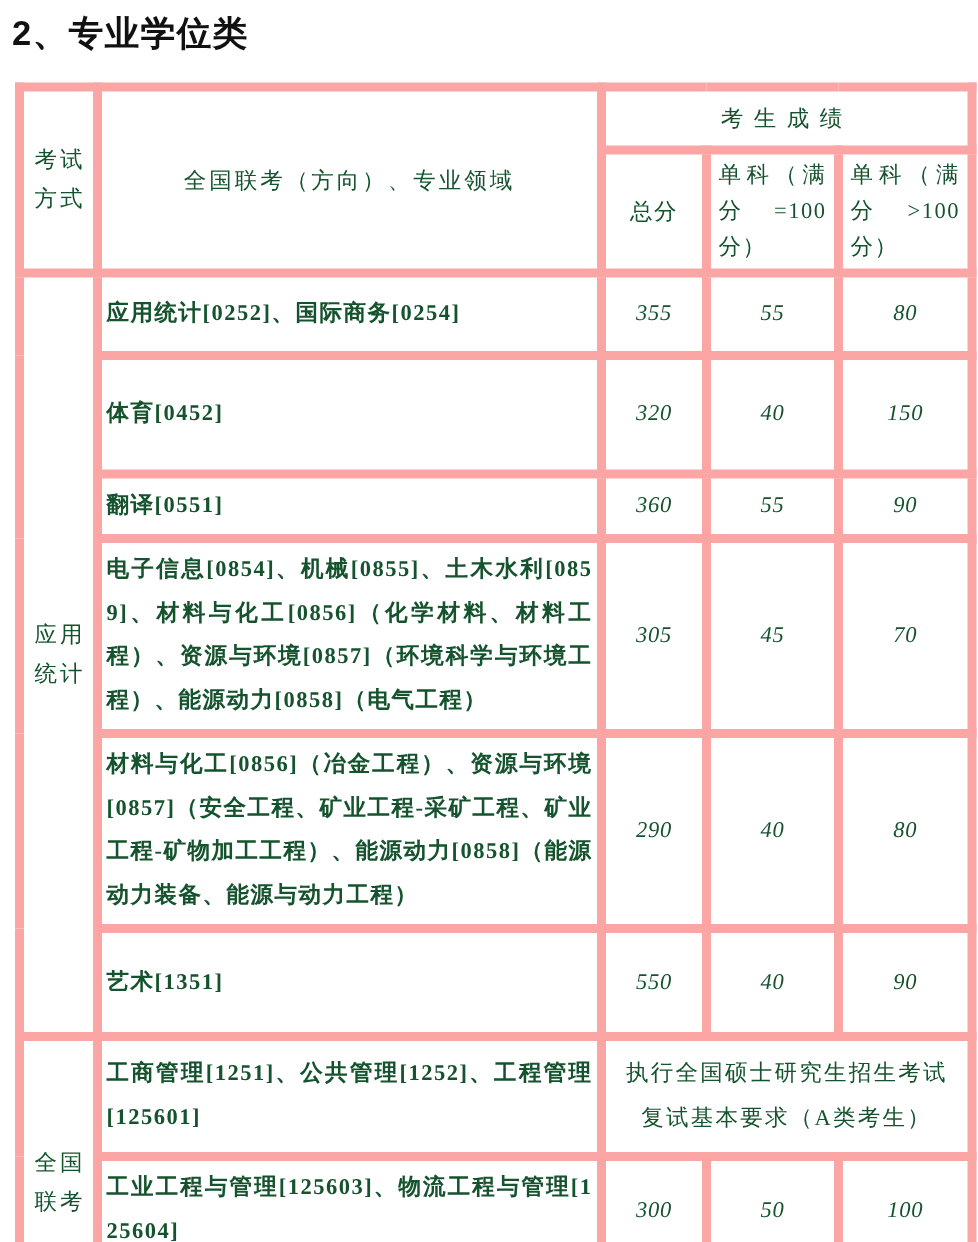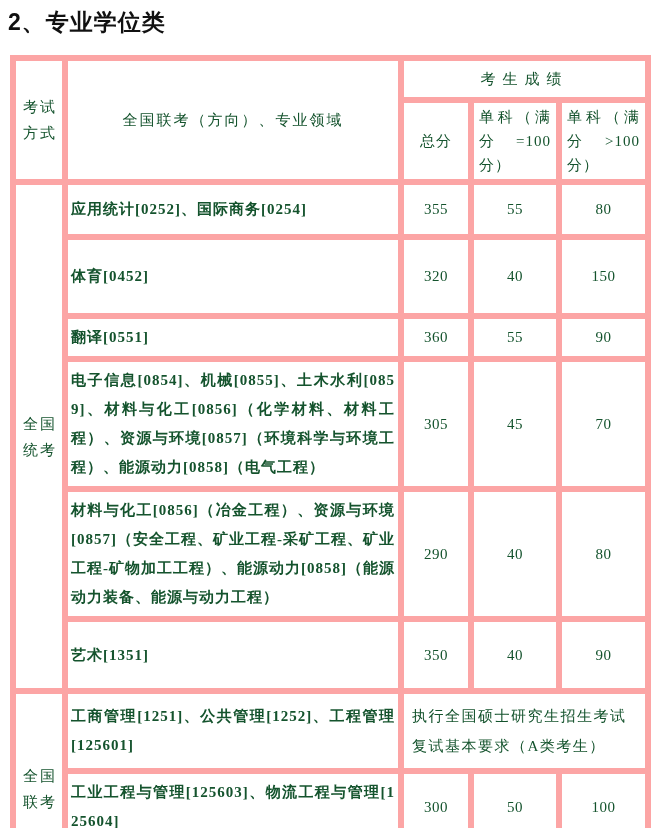--- a/index.html
+++ b/index.html
@@ -76,23 +76,23 @@
 
   td.cell-program {
     text-align: justify;
     text-justify: inter-character;
     padding: 4px 3px 4px 3px;
     line-height: 29px;
     letter-spacing: 1px;
     word-break: break-all;
     font-weight: bold;
   }
-  td.cell-score { text-align: center; letter-spacing: 0.5px; }
+  td.cell-score { text-align: center; letter-spacing: 0.5px; font-style: italic; }
   td.cell-note  {
-    text-align: left;
+    text-align: center;
     line-height: 30px;
     letter-spacing: 1.5px;
     padding: 2px 8px;
   }
 </style>
 </head>
 <body>
 
 <div class="page">
 
@@ -115,21 +115,21 @@
       </tr>
       <tr class="rh43">
         <th class="h-total">总分</th>
         <th class="h-sub">单科（满分=100分）</th>
         <th class="h-sub">单科（满分&gt;100分）</th>
       </tr>
     </thead>
 
     <tbody>
       <tr class="rh55">
-        <td rowspan="6" class="cell-center"><span class="stack2">全国统考</span></td>
+        <td rowspan="6" class="cell-center"><span class="stack2">应用统计</span></td>
         <td class="cell-program">应用统计[0252]、国际商务[0254]</td>
         <td class="cell-score">355</td>
         <td class="cell-score">55</td>
         <td class="cell-score">80</td>
       </tr>
       <tr class="rh61">
         <td class="cell-program">体育[0452]</td>
         <td class="cell-score">320</td>
         <td class="cell-score">40</td>
         <td class="cell-score">150</td>
@@ -147,21 +147,21 @@
         <td class="cell-score">70</td>
       </tr>
       <tr class="rh120">
         <td class="cell-program">材料与化工[0856]（冶金工程）、资源与环境[0857]（安全工程、矿业工程-采矿工程、矿业工程-矿物加工工程）、能源动力[0858]（能源动力装备、能源与动力工程）</td>
         <td class="cell-score">290</td>
         <td class="cell-score">40</td>
         <td class="cell-score">80</td>
       </tr>
       <tr class="rh60">
         <td class="cell-program">艺术[1351]</td>
-        <td class="cell-score">350</td>
+        <td class="cell-score">550</td>
         <td class="cell-score">40</td>
         <td class="cell-score">90</td>
       </tr>
     </tbody>
 
     <tbody>
       <tr class="rh80">
         <td rowspan="3" class="cell-center"><span class="stack2">全国联考</span></td>
         <td class="cell-program">工商管理[1251]、公共管理[1252]、工程管理[125601]</td>
         <td colspan="3" class="cell-note">执行全国硕士研究生招生考试复试基本要求（A类考生）</td>

